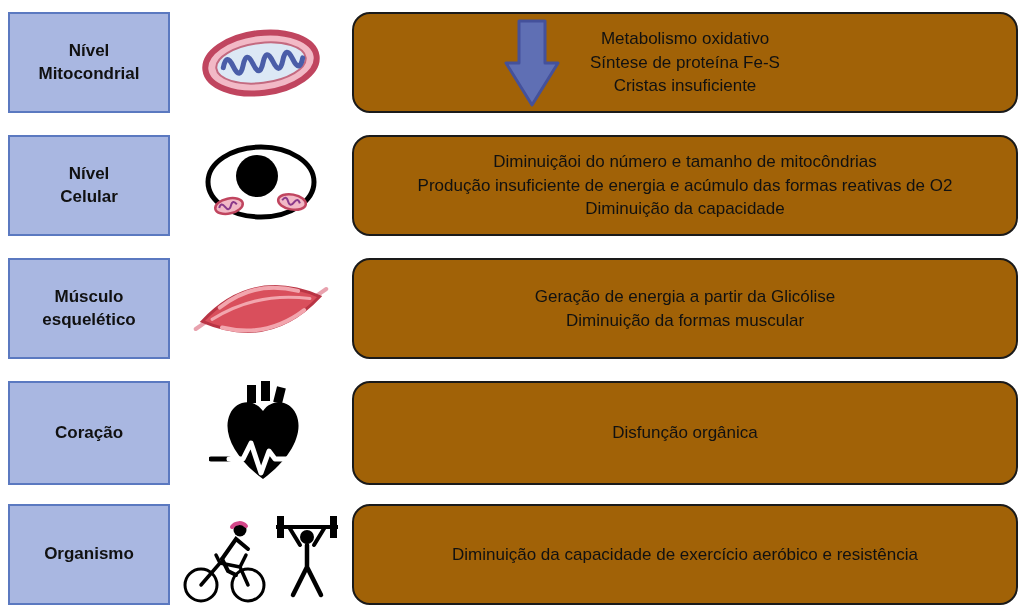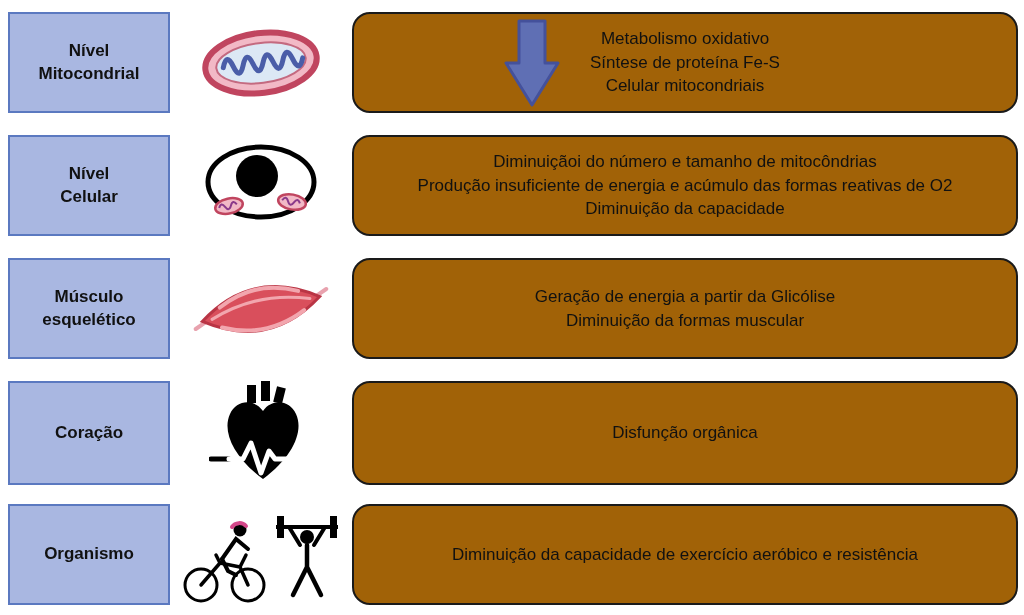--- a/index.html
+++ b/index.html
@@ -92,21 +92,21 @@
       </svg>
     </div>
     <div class="content-box">
       <div class="arrow-wrap">
         <svg width="56" height="88" viewBox="0 0 56 88">
           <path d="M15 2 h26 v42 h13 L28 86 L2 44 h13 z" fill="#5f6fb4" stroke="#44519b" stroke-width="3" stroke-linejoin="round"></path>
         </svg>
       </div>
       <div class="content-line">Metabolismo oxidativo</div>
       <div class="content-line">Síntese de proteína Fe-S</div>
-      <div class="content-line">Celular mitocondriais</div>
+      <div class="content-line">Cristas insuficiente</div>
     </div>
   </div>
 
   <div class="row">
     <div class="label-box">
       <span>Nível
 Celular</span>
     </div>
     <div class="icon-cell">
       <svg width="140" height="92" viewBox="0 0 140 92">

